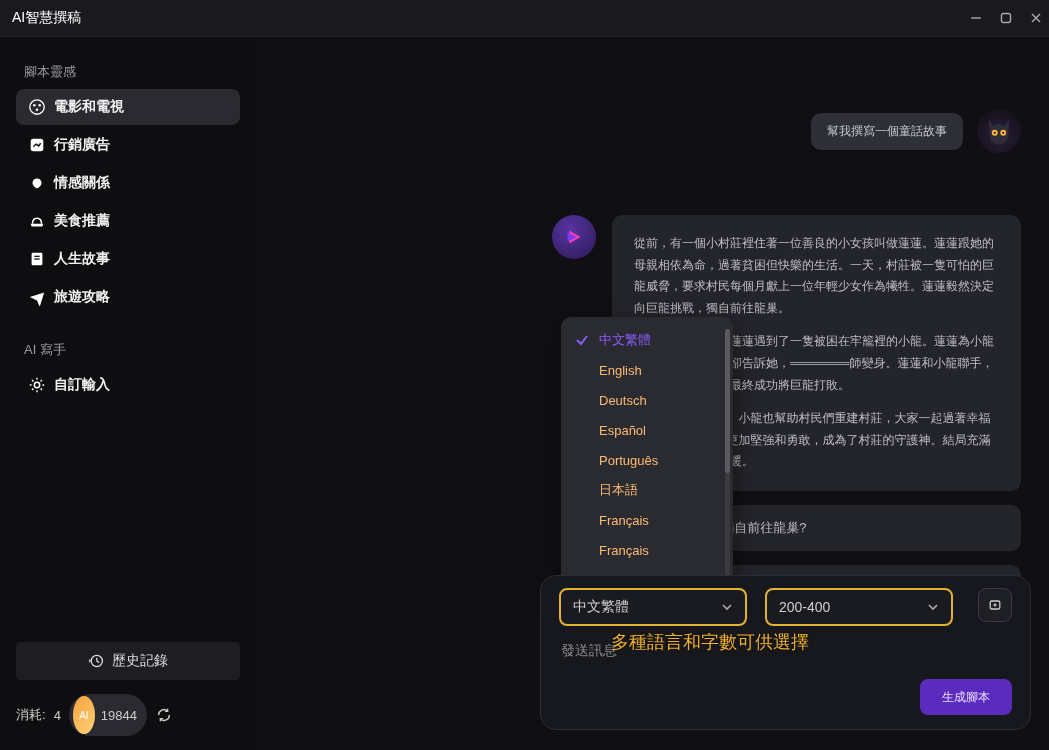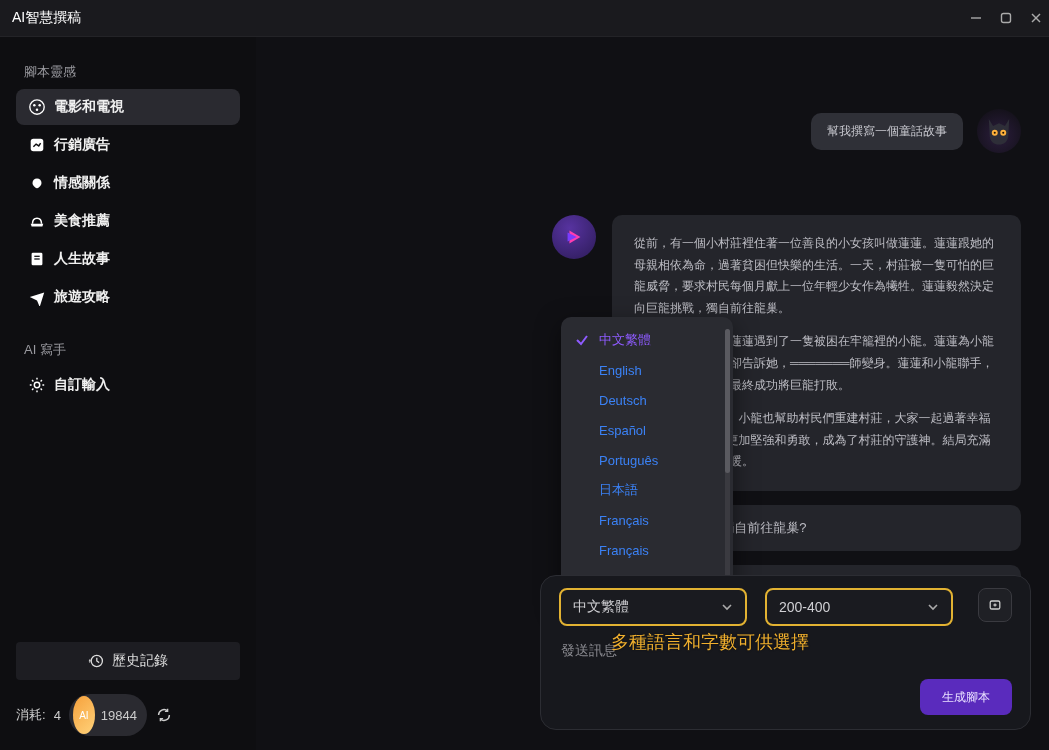--- a/index.html
+++ b/index.html
@@ -29,21 +29,21 @@
 .ai-avatar{width:44px;height:44px;border-radius:50%;background:radial-gradient(circle at 40% 30%,#5733a0,#2c1b57);display:flex;align-items:center;justify-content:center;flex:none}
 .ai-avatar svg{width:22px;height:22px}
 .ai-column{flex:1;display:flex;flex-direction:column;gap:14px}
 .ai-bubble{background:#24252b;border-radius:10px;padding:18px 22px;font-size:12px;line-height:1.8;color:#bdbdc4}
 .ai-bubble p{margin:0 0 12px}
 .ai-bubble p:last-child{margin:0}
 .suggest{background:#24252b;border-radius:10px;padding:14px 22px;font-size:13px;color:#bdbdc4;cursor:pointer;user-select:none}
 .scroll-fab{position:absolute;left:50%;top:482px;transform:translateX(-50%);width:34px;height:34px;border-radius:50%;background:rgba(20,20,24,.9);border:1px solid #3a3a40;display:flex;align-items:center;justify-content:center;color:#ccc;cursor:pointer}
 .dropdown{position:absolute;left:305px;top:280px;width:172px;background:#2a2b31;border-radius:10px;padding:8px 0;box-shadow:0 8px 24px rgba(0,0,0,.5);display:flex}
 .dd-col{flex:1}
-.dd-item{display:flex;align-items:center;gap:10px;height:30px;padding:0 14px;font-size:13px;color:#3b82f6;cursor:pointer}
+.dd-item{display:flex;align-items:center;gap:10px;height:30px;padding:0 14px;font-size:13px;color:#fdba74;cursor:pointer}
 .dd-item .chk{width:14px;height:14px;display:flex;align-items:center;justify-content:center;color:#8e5bff}
 .dd-item.selected{color:#8e5bff}
 .dd-scroll{width:5px;background:#3a3a40;border-radius:3px;margin:4px 3px 4px 0;position:relative}
 .dd-thumb{position:absolute;left:0;right:0;top:0;height:55%;background:#5a5a60;border-radius:3px}
 .composer{position:absolute;left:284px;right:18px;top:538px;bottom:20px;background:#17181d;border:1px solid #2c2d33;border-radius:16px;padding:12px 18px 14px;display:flex;flex-direction:column}
 .composer-top{display:flex;gap:18px;align-items:center;position:relative}
 .select{position:relative;width:188px;height:38px;border:2px solid #e2b232;border-radius:8px;background:#1a1b20;display:flex;align-items:center;justify-content:space-between;padding:0 12px;font-size:14px;color:#d0d0d4;cursor:pointer}
 .caret{width:12px;height:12px;color:#aaa}
 .add-btn{position:absolute;right:0;top:0;width:34px;height:34px;border-radius:8px;border:1px solid #3a3a40;background:#1f2025;display:flex;align-items:center;justify-content:center;color:#ccc;cursor:pointer}
 .composer-input{flex:1;margin-top:10px;color:#8a8a90;font-size:14px;padding:6px 2px;position:relative;outline:none}

